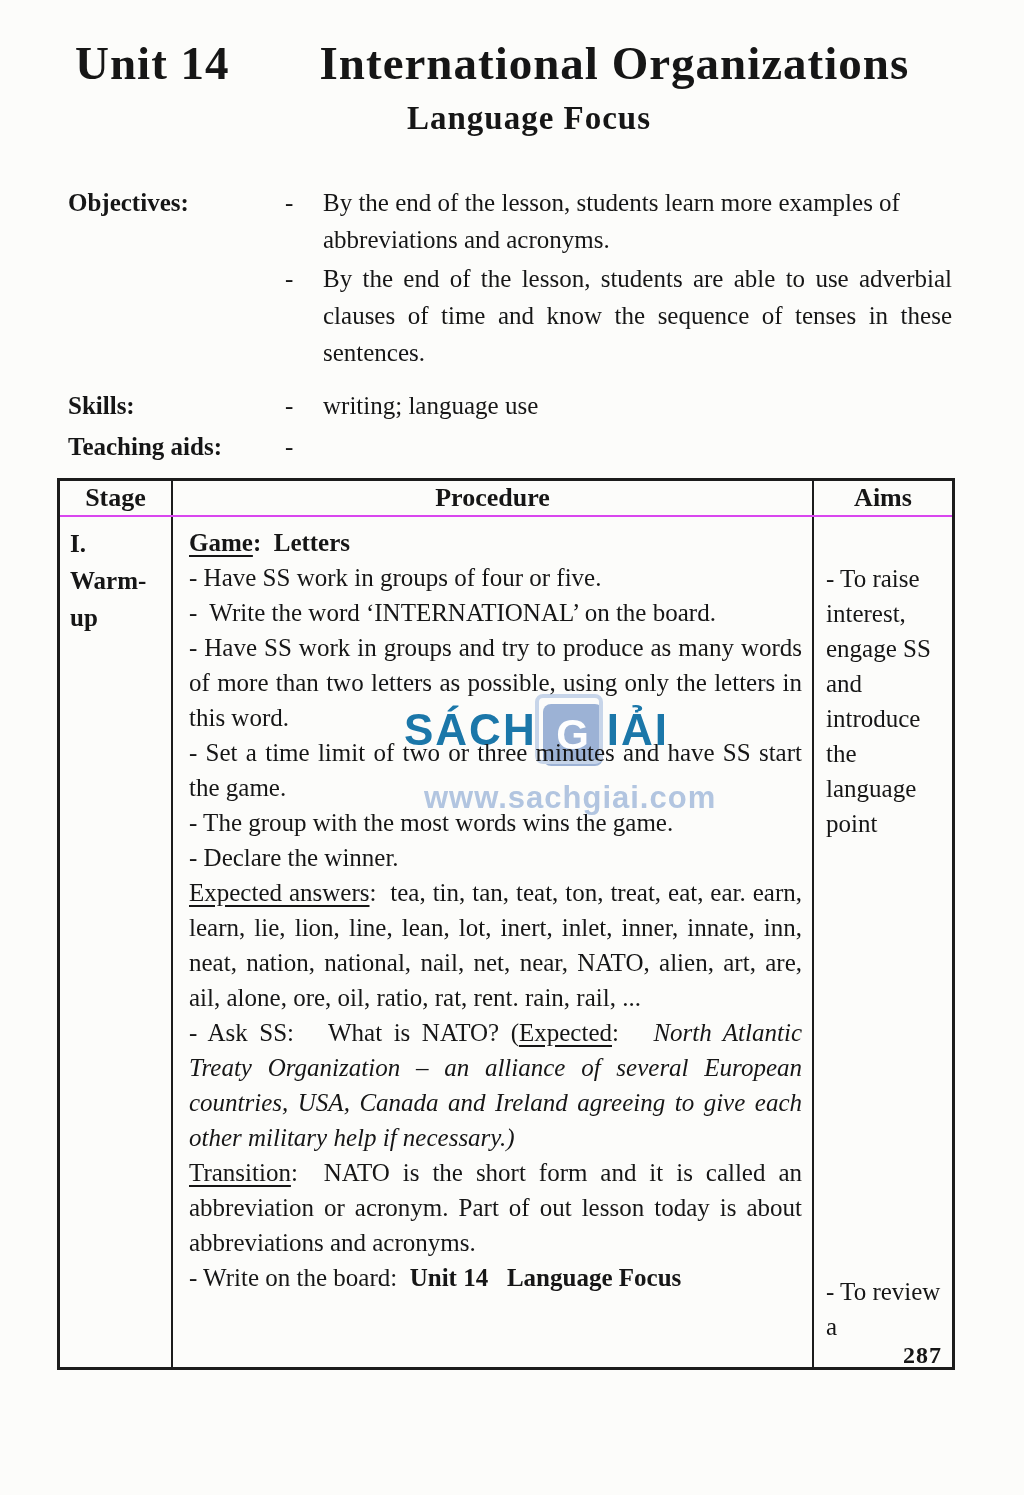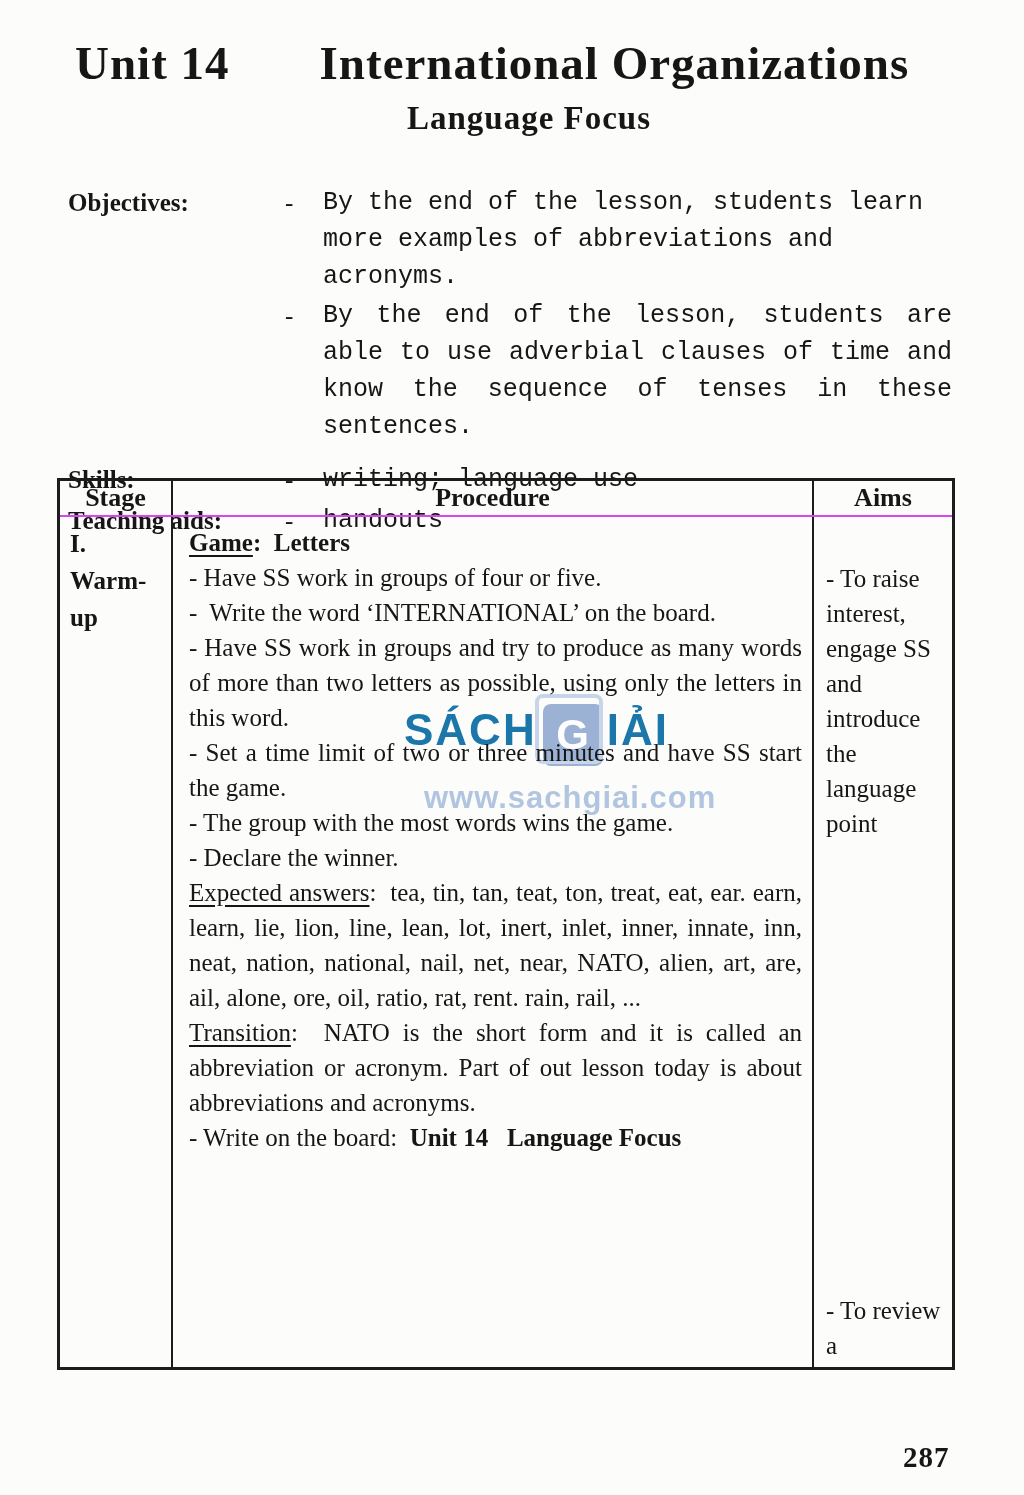--- a/index.html
+++ b/index.html
@@ -28,21 +28,21 @@
   }
 
   
   .meta {
     position: absolute; top: 184px; left: 68px; width: 890px;
     font-size: 25px; line-height: 37px;
   }
   .mrow { display: grid; grid-template-columns: 215px 40px 1fr; margin-bottom: 2px; }
   .m-label { font-weight: bold; }
   .m-dash { text-align: left; padding-left: 2px; }
-  .m-text { padding-right: 6px; font-family: Liberation Mono, monospace; }
+  .m-text { padding-right: 6px; }
   .just { text-align: justify; }
   .skills-row { margin-top: 16px; }
   .aids-row { margin-top: 4px; }
 
   
   .watermark {
     position: absolute; top: 694px; left: 404px;
     font-family: "Liberation Sans", sans-serif;
     pointer-events: none; opacity: 0.9;
   }
@@ -88,32 +88,32 @@
   .td-stage {
     padding: 8px 4px 0 10px;
     font-weight: bold; font-size: 25px; line-height: 37px;
   }
   .td-proc {
     padding: 8px 10px 0 16px;
     font-size: 25px; line-height: 35px;
   }
   .td-proc p { text-align: justify; white-space: pre-wrap; }
   .td-aims {
-    padding: 0 4px 4px 12px;
+    padding: 0 4px 23px 12px;
     font-size: 25px; line-height: 35px;
     display: flex; flex-direction: column; justify-content: space-between;
   }
   .aims-top { margin-top: 44px; }
   .b { font-weight: bold; }
   .i { font-style: italic; }
   .u { text-decoration: underline; text-decoration-thickness: 2px; text-underline-offset: 4px; }
 
   .page-number {
-    position: absolute; top: 1441px; left: 903px;
-    font-size: 29px; font-weight: bold; letter-spacing: 1px;
+    position: absolute; top: 1342px; left: 903px;
+    font-size: 24px; font-weight: bold; letter-spacing: 1px;
   }
 </style>
 </head>
 <body>
 
 <div class="page">
 
   <div class="title-row"><span>Unit 14</span><span>International Organizations</span></div>
 
   <div class="subtitle">Language Focus</div>
@@ -130,21 +130,20 @@
       <div class="m-text just">By the end of the lesson, students are able to use adverbial clauses of time and know the sequence of tenses in these sentences.</div>
     </div>
     <div class="mrow skills-row">
       <div class="m-label">Skills:</div>
       <div class="m-dash">-</div>
       <div class="m-text">writing; language use</div>
     </div>
     <div class="mrow aids-row">
       <div class="m-label">Teaching aids:</div>
       <div class="m-dash">-</div>
-      <div class="m-text">handouts</div>
     </div>
   </div>
 
   <div class="watermark">
     <div class="wm-row">
         <span class="wm-text">SÁCH</span>
         <span class="wm-logo">
           <span class="wm-g">G</span>
         </span>
         <span class="wm-text">IẢI</span>
@@ -168,20 +167,21 @@
 
       <div class="td-proc col-line">
         <p><span class="b u">Game</span><span class="b">:  Letters</span></p>
         <p>- Have SS work in groups of four or five.</p>
         <p>-  Write the word ‘INTERNATIONAL’ on the board.</p>
         <p>- Have SS work in groups and try to produce as many words of more than two letters as possible, using only the letters in this word.</p>
         <p>- Set a time limit of two or three minutes and have SS start the game.</p>
         <p>- The group with the most words wins the game.</p>
         <p>- Declare the winner.</p>
         <p><span class="u">Expected answers</span><span>:  tea, tin, tan, teat, ton, treat, eat, ear. earn, learn, lie, lion, line, lean, lot, inert, inlet, inner, innate, inn, neat, nation, national, nail, net, near, NATO, alien, art, are, ail, alone, ore, oil, ratio, rat, rent. rain, rail, ...</span></p>
+        <p><span>- Ask SS:   What is NATO? (</span><span class="u">Expected</span><span>:   </span><span class="i">North Atlantic Treaty Organization – an alliance of several European countries, USA, Canada and Ireland agreeing to give each other military help if necessary.)</span></p>
         <p><span class="u">Transition</span><span>:  NATO is the short form and it is called an abbreviation or acronym. Part of out lesson today is about abbreviations and acronyms.</span></p>
         <p><span>- Write on the board:  </span><span class="b">Unit 14   Language Focus</span></p>
       </div>
 
       <div class="td-aims">
         <div class="aims-top">- To raise interest, engage SS and introduce the language point</div>
         <div class="aims-bottom">- To review a</div>
       </div>
 
     </div>

